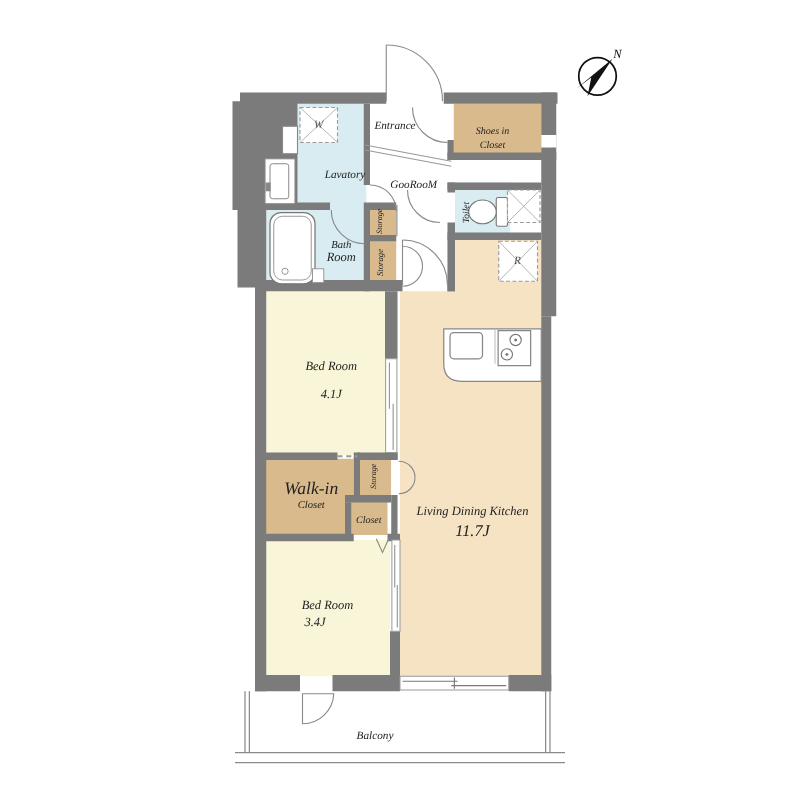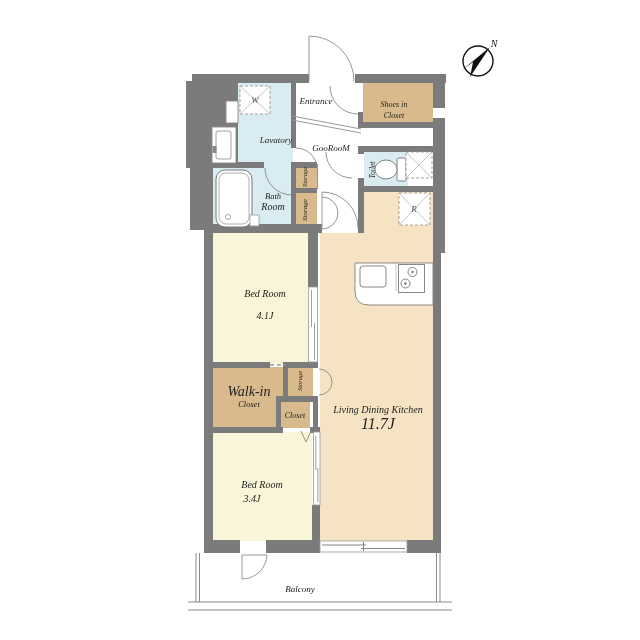--- a/index.html
+++ b/index.html
@@ -199,21 +199,21 @@
   <div class="label" style="left:276px;top:140px;font-size:9px;">Lavatory</div>
   <div class="label" style="left:331px;top:148px;font-size:9px;">GooRooM</div>
   <div class="label vert" style="left:373px;top:170px;font-size:7.5px;">Toilet</div>
   <div class="label vert" style="left:305px;top:177px;font-size:6.5px;">Storage</div>
   <div class="label vert" style="left:305px;top:210px;font-size:7px;">Storage</div>
   <div class="label" style="left:273px;top:196px;font-size:8.5px;">Bath</div>
   <div class="label" style="left:273px;top:207px;font-size:10px;">Room</div>
   <div class="label" style="left:265px;top:294px;font-size:10px;">Bed Room</div>
   <div class="label" style="left:265px;top:316px;font-size:10px;">4.1J</div>
   <div class="label" style="left:378px;top:410px;font-size:10px;">Living Dining Kitchen</div>
-  <div class="label" style="left:378px;top:424px;font-size:16px;">11.7J</div>
+  <div class="label" style="left:378px;top:424px;font-size:13px;">11.7J</div>
   <div class="label" style="left:249px;top:392px;font-size:14px;">Walk-in</div>
   <div class="label" style="left:249px;top:404px;font-size:8.5px;">Closet</div>
   <div class="label vert" style="left:300px;top:381px;font-size:6.5px;">Storage</div>
   <div class="label" style="left:295px;top:416px;font-size:8px;">Closet</div>
   <div class="label" style="left:262px;top:485px;font-size:10px;">Bed Room</div>
   <div class="label" style="left:252px;top:499px;font-size:10px;">3.4J</div>
   <div class="label" style="left:300px;top:589px;font-size:9px;">Balcony</div>
   <div class="label" style="left:255px;top:100px;font-size:9px;color:#555;">W</div>
   <div class="label" style="left:414px;top:209px;font-size:9px;color:#555;">R</div>
   <div class="label" style="left:494px;top:44px;font-size:10px;color:#111;">N</div>

